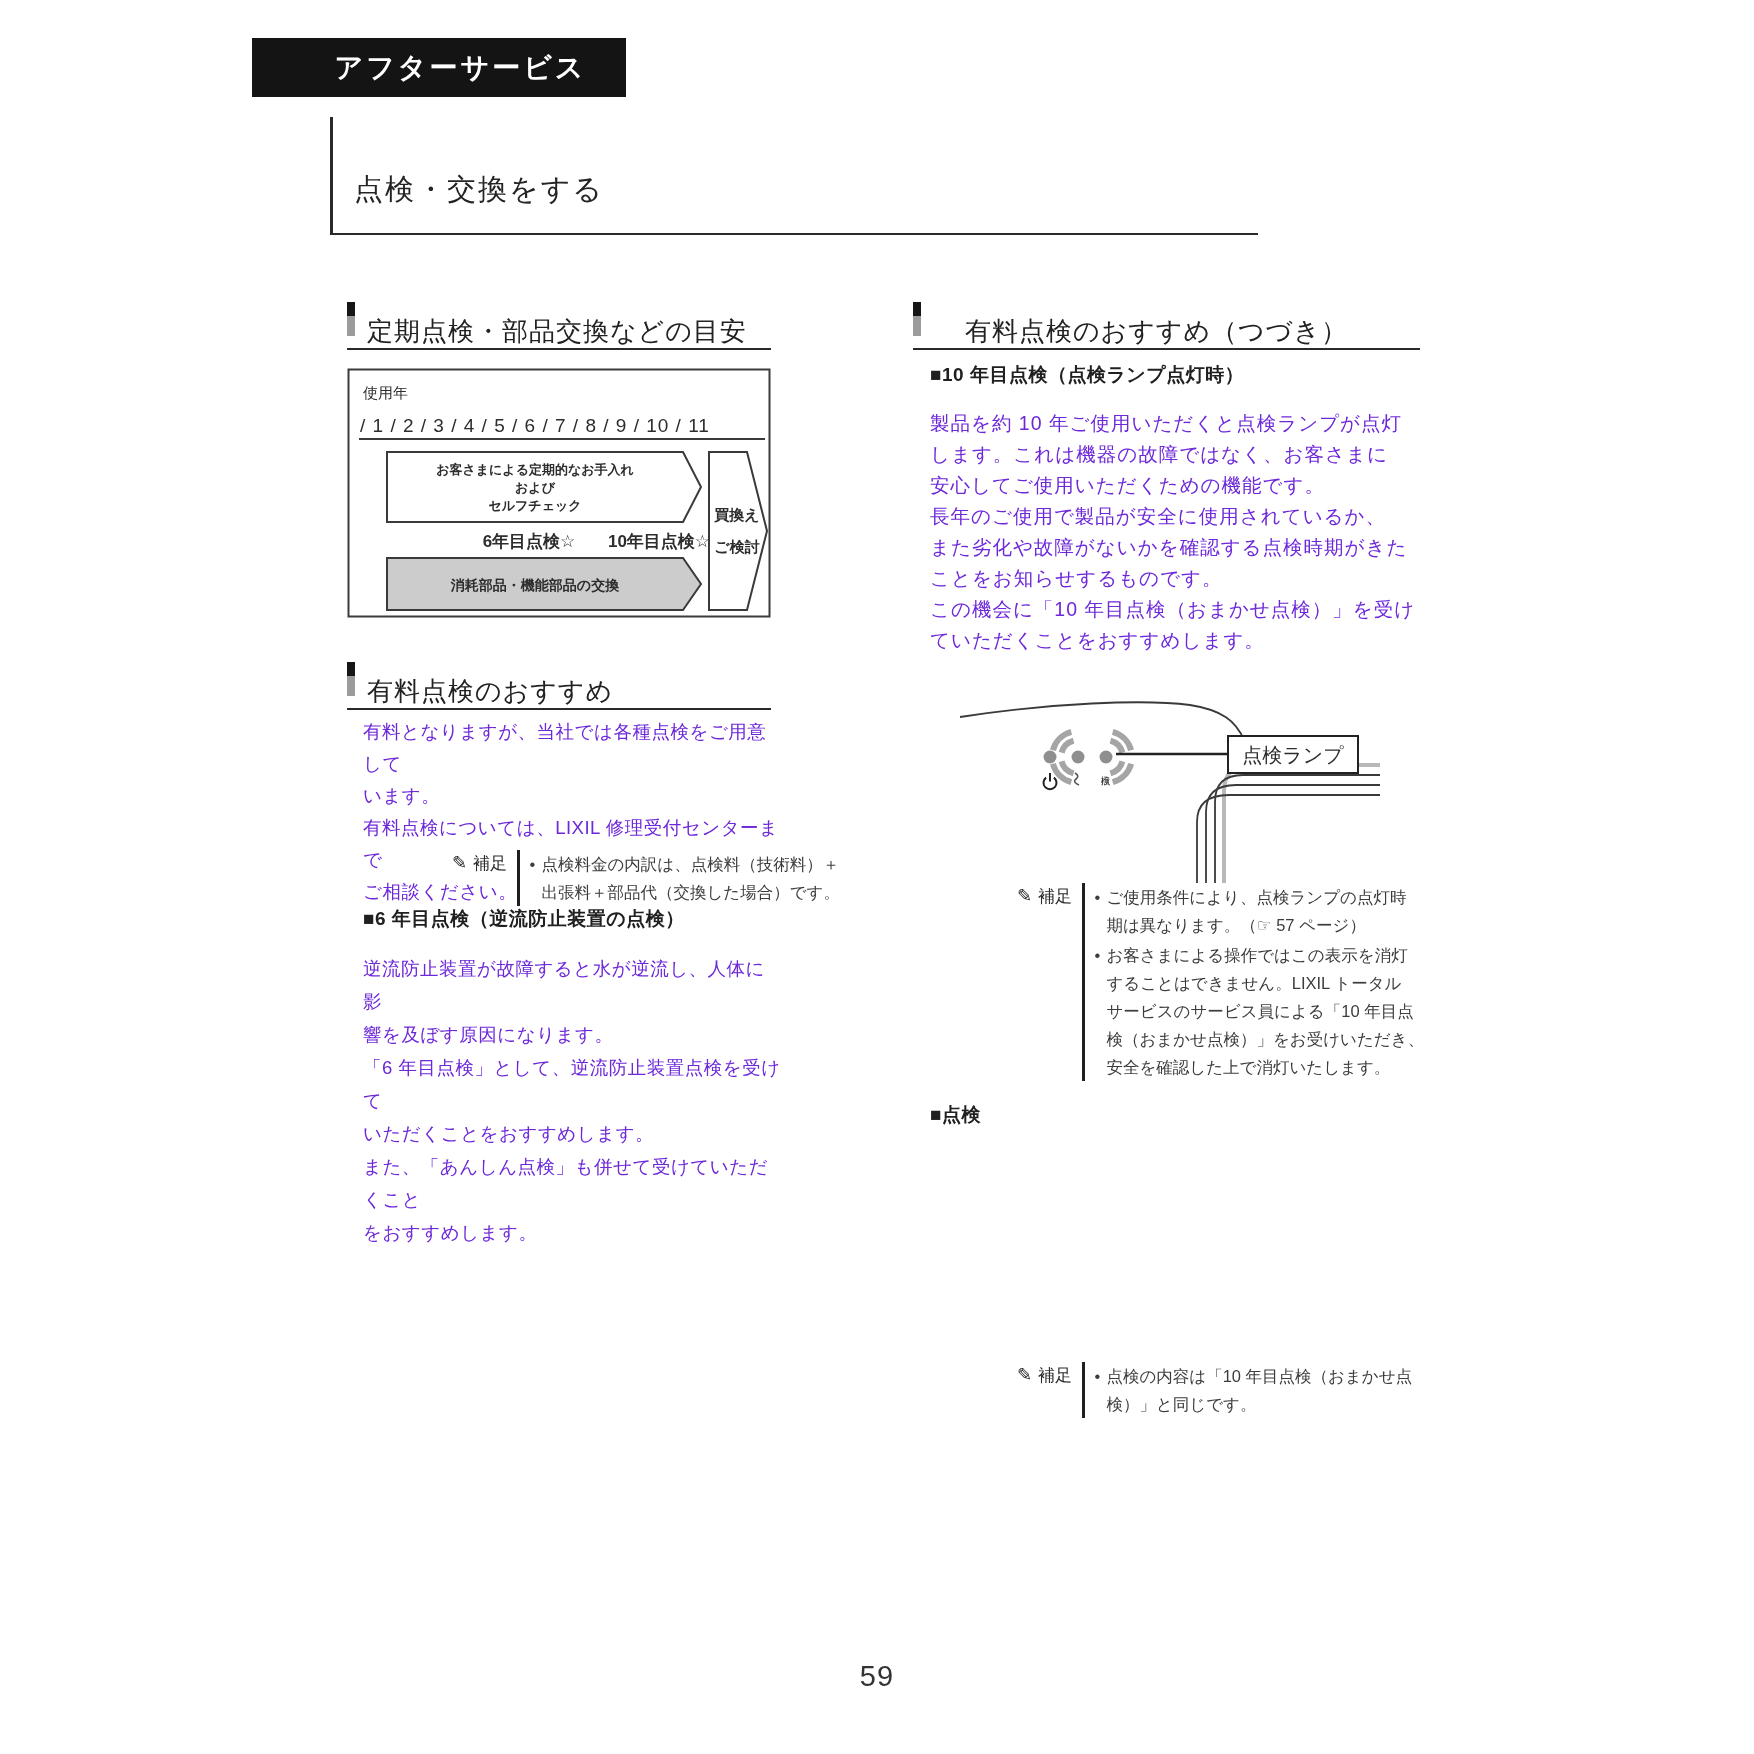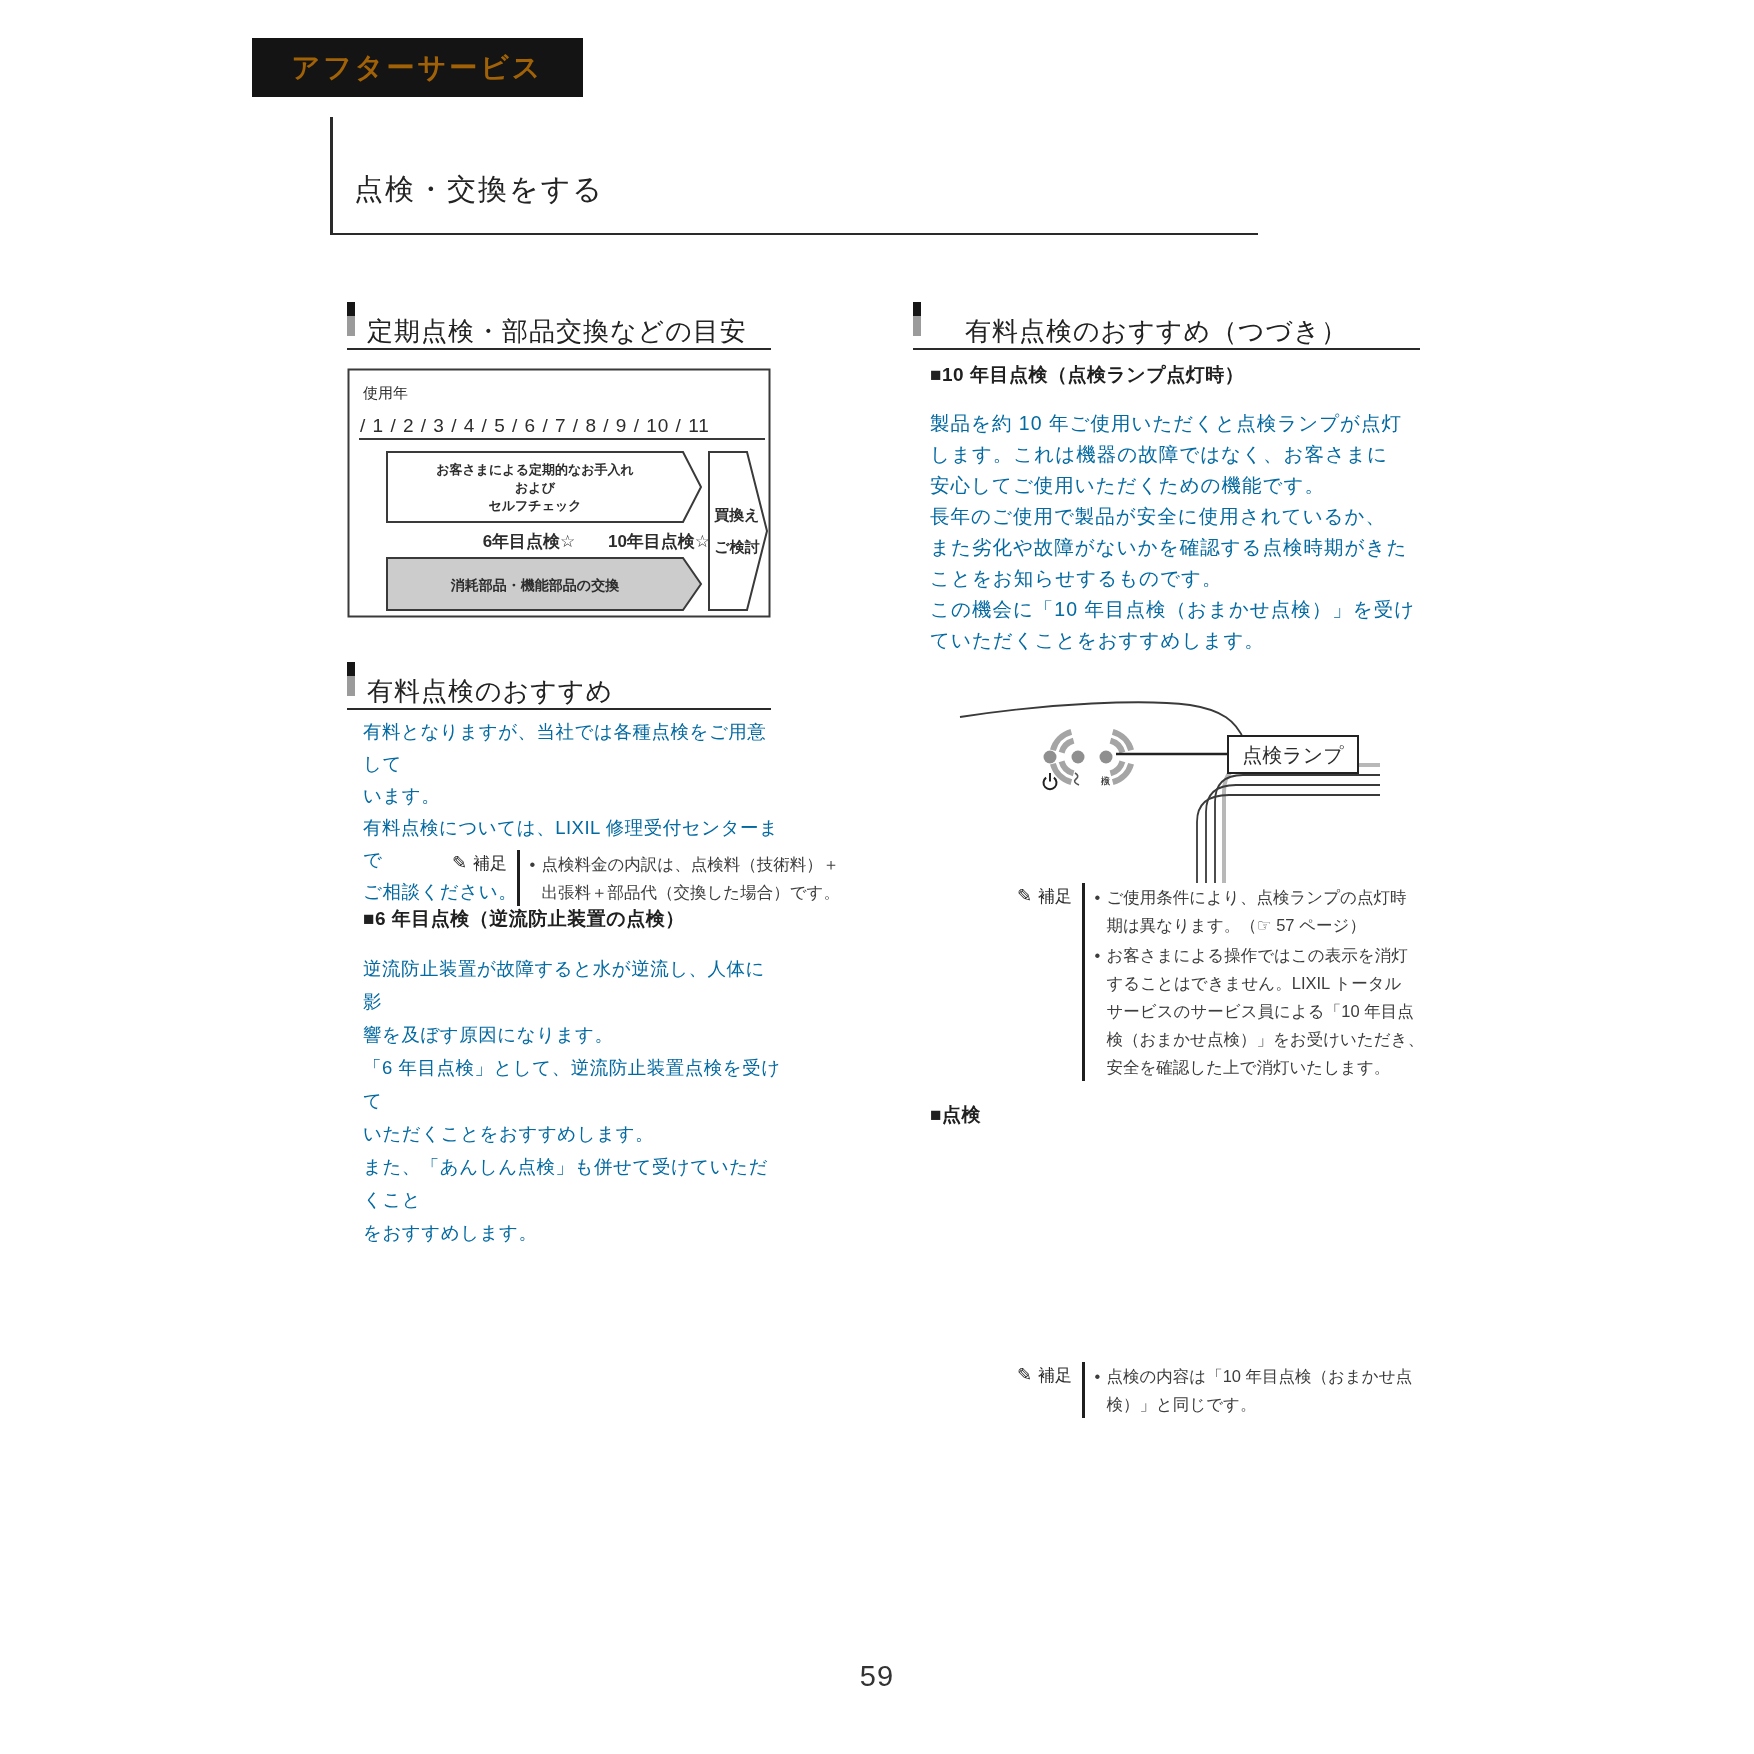--- a/index.html
+++ b/index.html
@@ -6,40 +6,40 @@
   .page {
     position:relative; width:1754px; height:1754px; background:#ffffff;
     font-family:"Liberation Sans","DejaVu Sans",sans-serif; color:#3f3f3f;
     overflow:hidden;
   }
   .abs { position:absolute; }
 
   
   .tag {
     position:absolute; left:252px; top:38px; width:331px; height:59px;
-    background:#141414; color:#a16207; font-size:28px; font-weight:bold;
-    letter-spacing:3px; display:flex; align-items:center; justify-content:center;
+    background:#141414; color:#ffffff; font-size:28px; font-weight:bold;
+    letter-spacing:3px; display:flex; align-items:center; justify-content:center;padding-left:43px;
   }
 
   
   .title-vline { position:absolute; left:330px; top:117px; width:3px; height:117px; background:#2a2a2a; }
   .page-title  { position:absolute; left:354px; top:170px; margin:0; font-size:29px; font-weight:500; color:#242424; letter-spacing:2px; }
   .title-rule  { position:absolute; left:330px; top:233px; width:928px; height:2px; background:#2a2a2a; }
 
   
   .sec-heading {
     position:absolute; display:flex; align-items:center; gap:12px;
     border-bottom:2px solid #2a2a2a; padding-bottom:10px; height:38px;
   }
   .sec-accent { width:8px; height:34px; background:linear-gradient(180deg,#161616 0 40%,#9b9b9b 40% 100%); flex:0 0 auto; }
   .sec-heading-text { font-size:26px; font-weight:500; color:#222222; letter-spacing:1px;margin-top:25px; }
 
   .sub-heading { position:absolute; margin:0; font-size:19px; font-weight:600; color:#202020; letter-spacing:0.5px; }
 
-  .para { position:absolute; white-space:pre-line; letter-spacing:0.5px; color:#0369a1; }
+  .para { position:absolute; white-space:pre-line; letter-spacing:0.5px; color:#6d28d9; }
   .para-l { font-size:18.5px; line-height:32px; }
   .para-r { font-size:19.5px; line-height:31px; letter-spacing:1px; }
 
   
   .note { position:absolute; display:flex; align-items:stretch; gap:10px; }
   .note-head { display:flex; align-items:flex-start; gap:6px; font-size:17px; color:#2c2c2c; padding-top:2px; white-space:nowrap; }
   .note-pencil { font-size:18px; color:#1c1c1c; }
   .note-rule { width:2.5px; background:#1f1f1f; flex:0 0 auto; }
   .note-body { display:flex; flex-direction:column; gap:2px; }
   .note-bullet { display:flex; gap:6px; font-size:16.5px; line-height:28px; color:#3c3c3c; }

